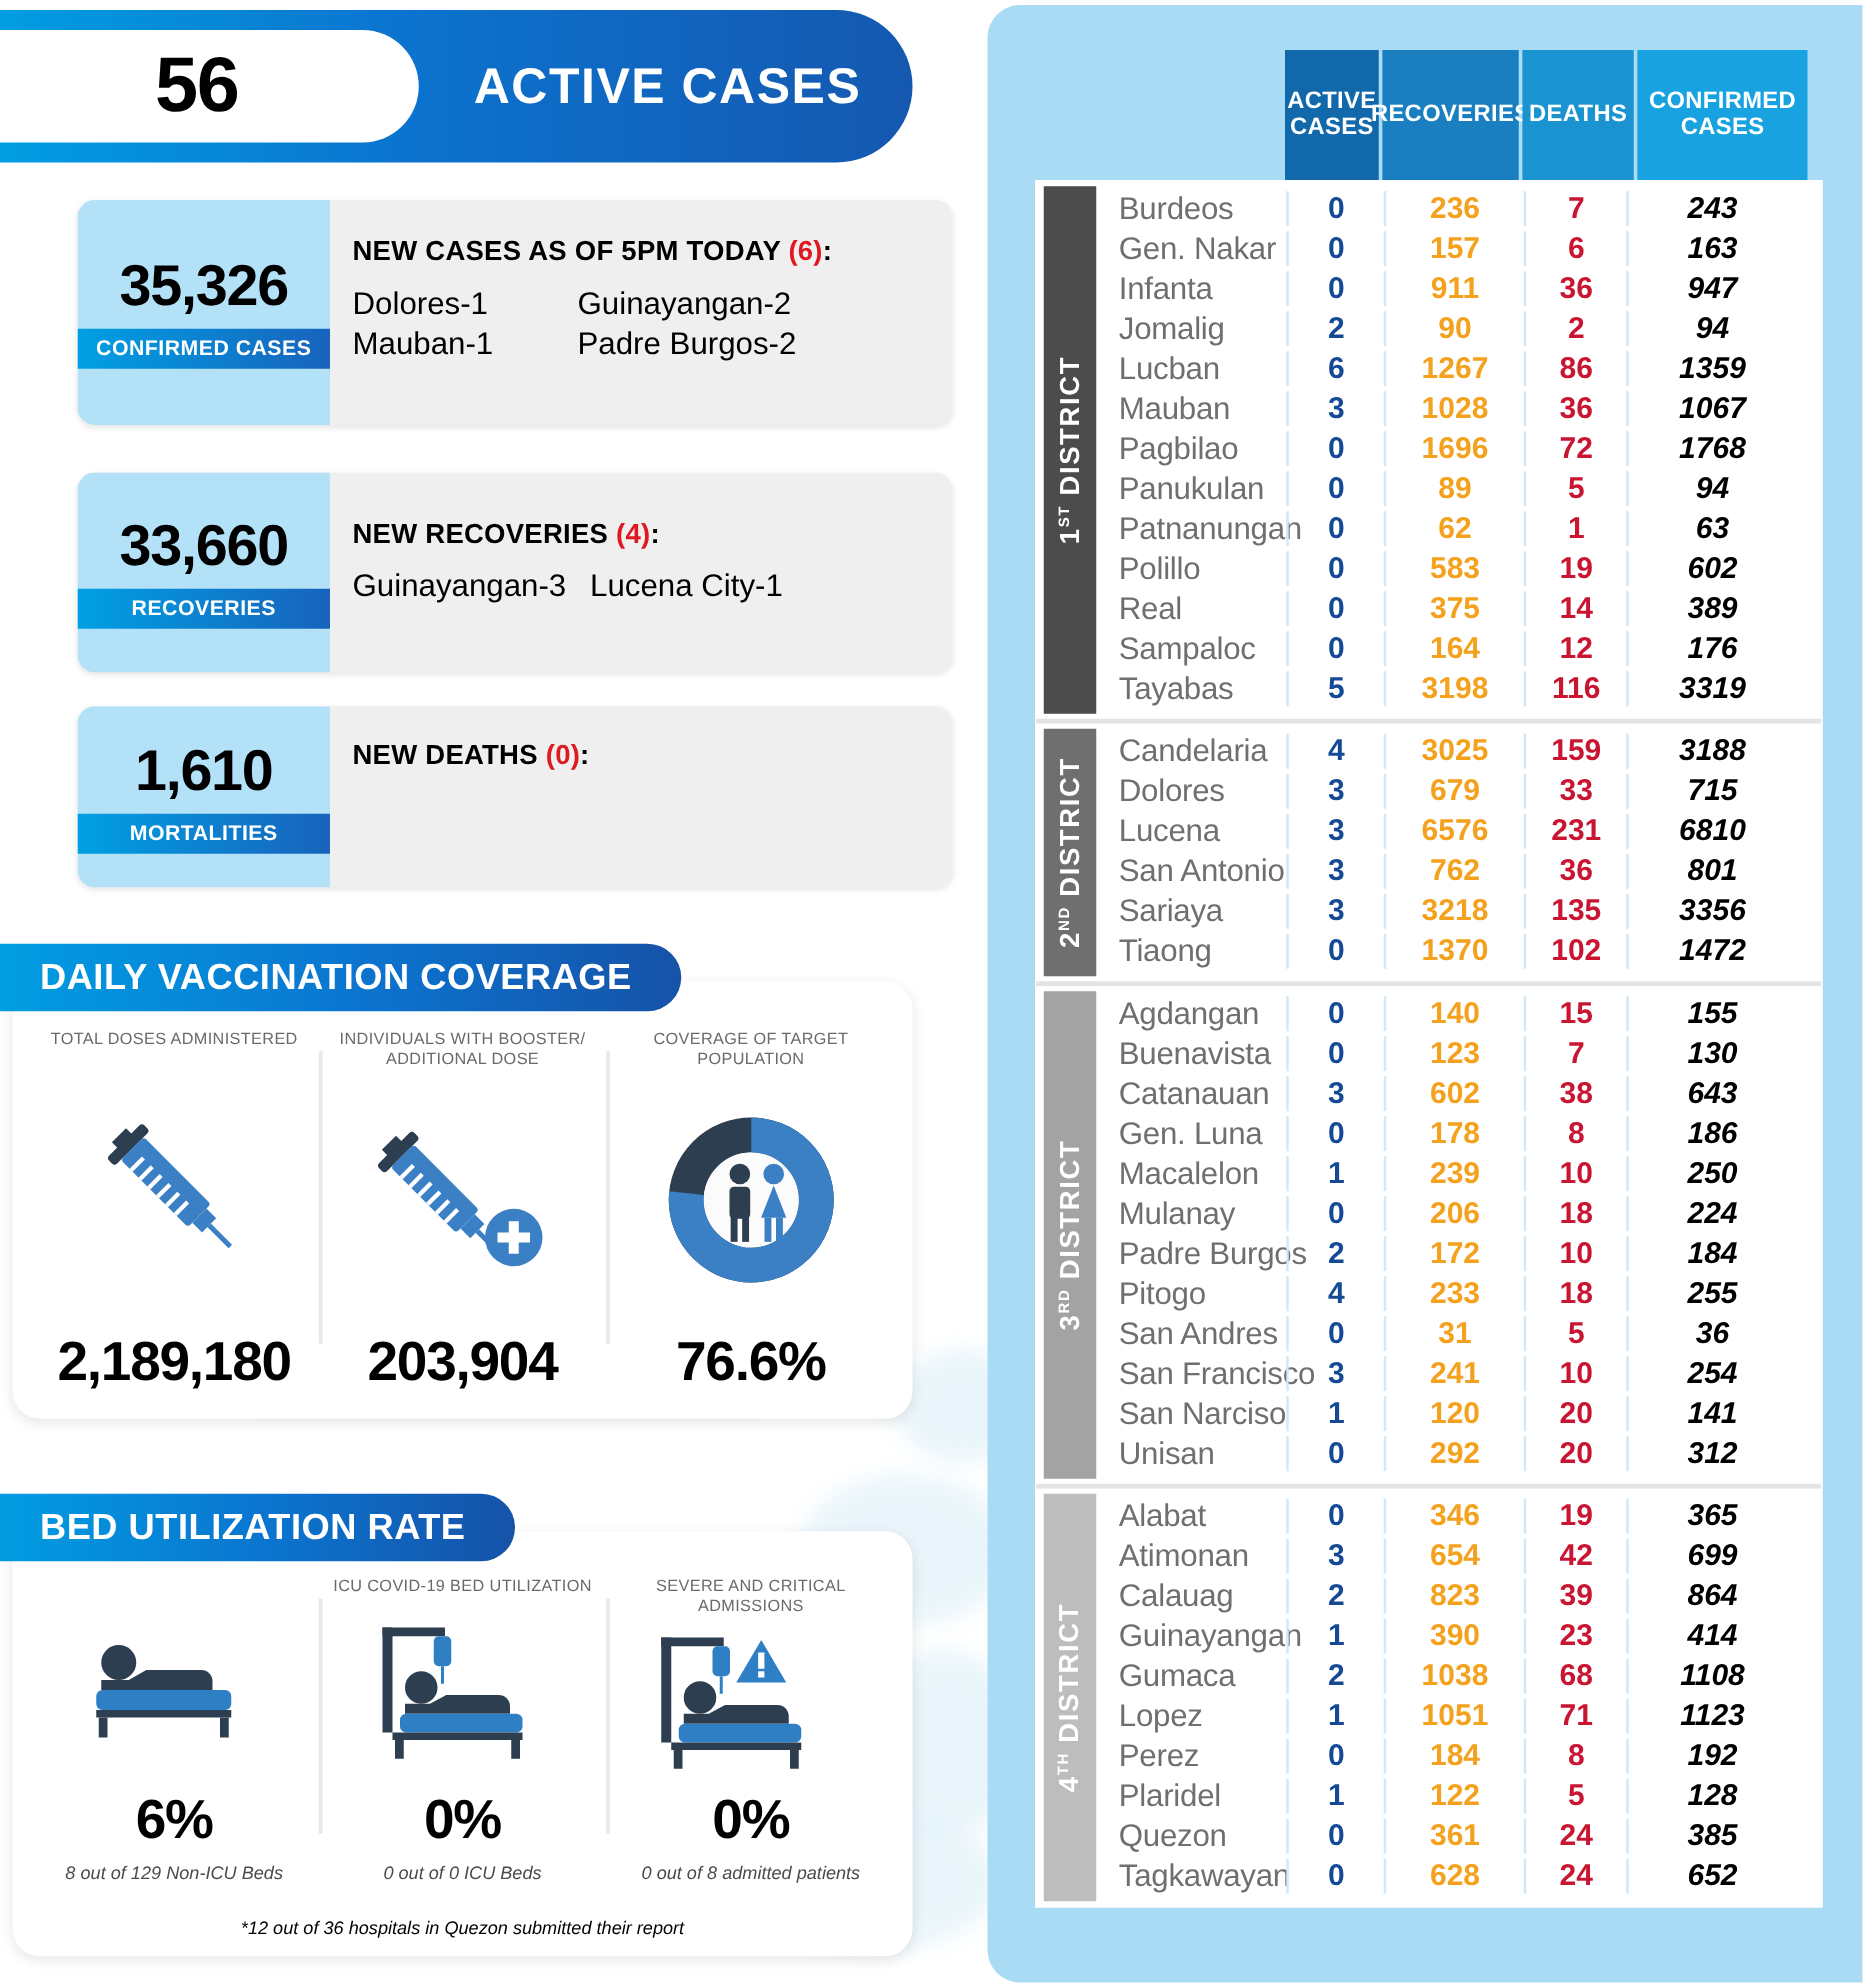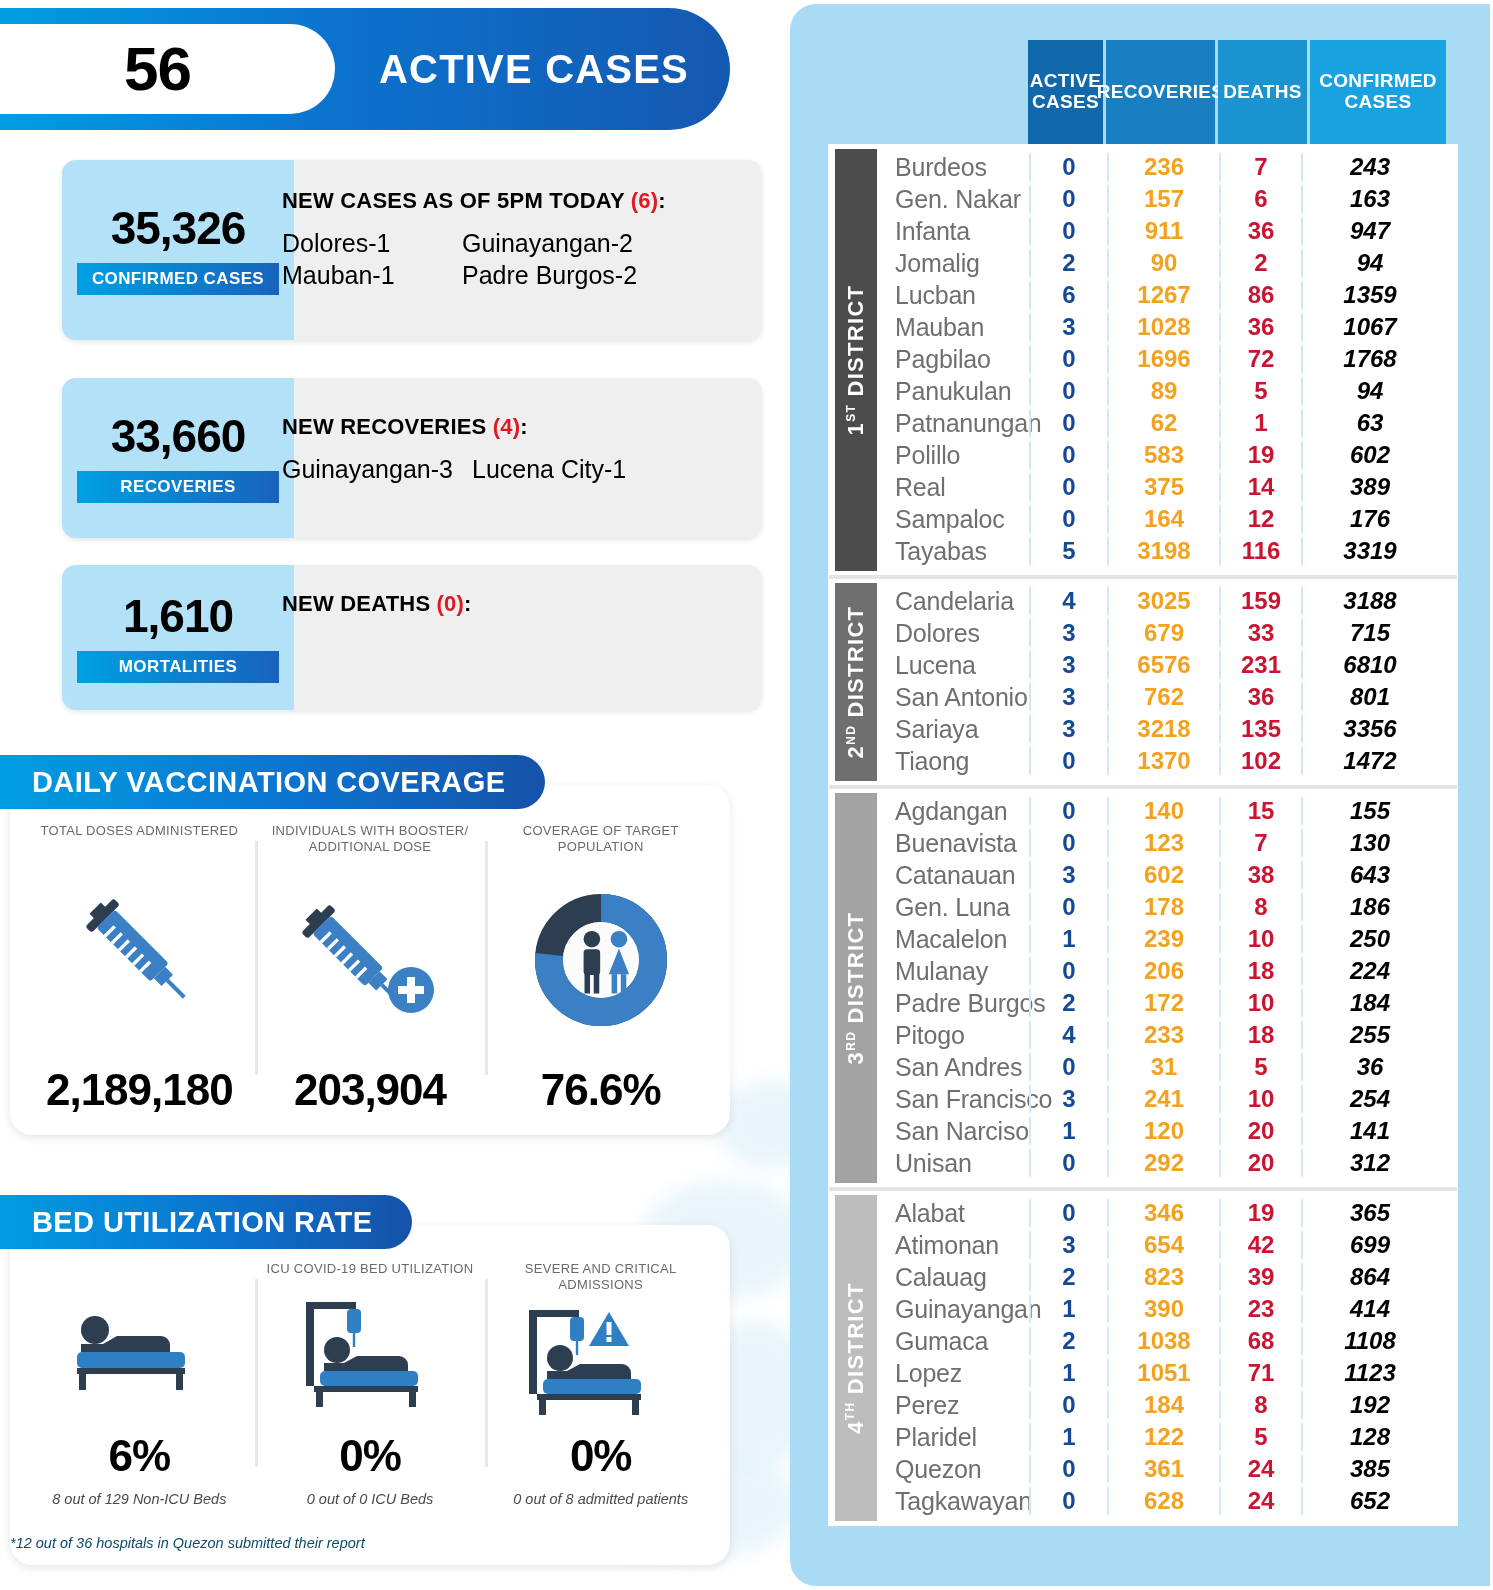--- a/index.html
+++ b/index.html
@@ -81,21 +81,21 @@
     left: 62px;
     width: 700px;
     background: #efefef;
     border-radius: 14px;
     box-shadow: 0 2px 5px rgba(0,0,0,.10);
     overflow: hidden;
   }
   .stat-left {
     position: absolute;
     left: 0; top: 0;
-    width: 232px; height: 100%;
+    width: 202px; height: 100%;
     background: #b3e2f8;
     display: flex;
     flex-direction: column;
     align-items: center;
     justify-content: center;
   }
   .stat-num {
     font-size: 46px;
     font-weight: 700;
     color: #000;
@@ -208,24 +208,24 @@
     margin-top: 10px;
     font-size: 14.5px;
     font-style: italic;
     color: #4a4a4a;
     text-align: center;
   }
   .foot-note {
     position: absolute;
     left: 0; right: 0;
     bottom: 14px;
-    text-align: left;
+    text-align: center;
     font-size: 14.5px;
     font-style: italic;
-    color: #0c4a6e;
+    color: #000000;
   }
 
   
   .right-panel {
     position: absolute;
     left: 790px; top: 4px;
     width: 700px; height: 1582px;
     background: #a9dcf4;
     border-radius: 26px 0 0 26px;
   }

